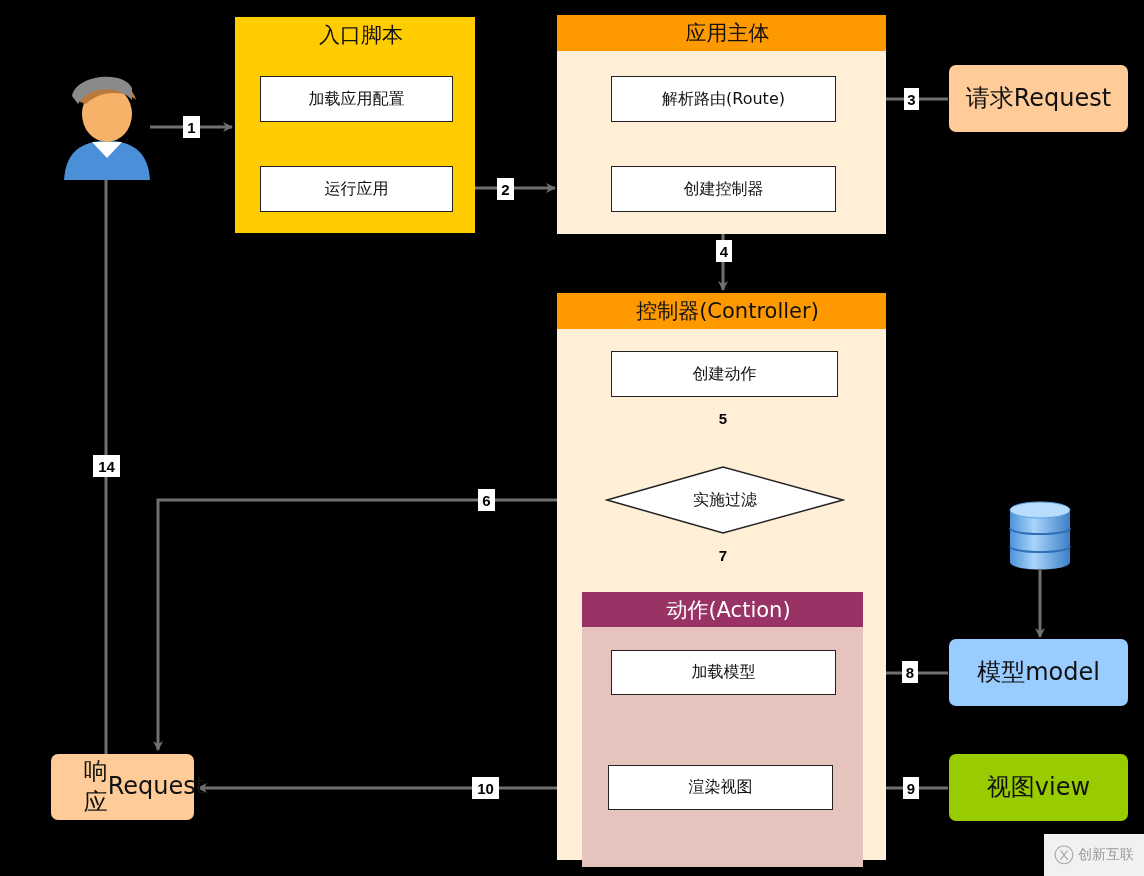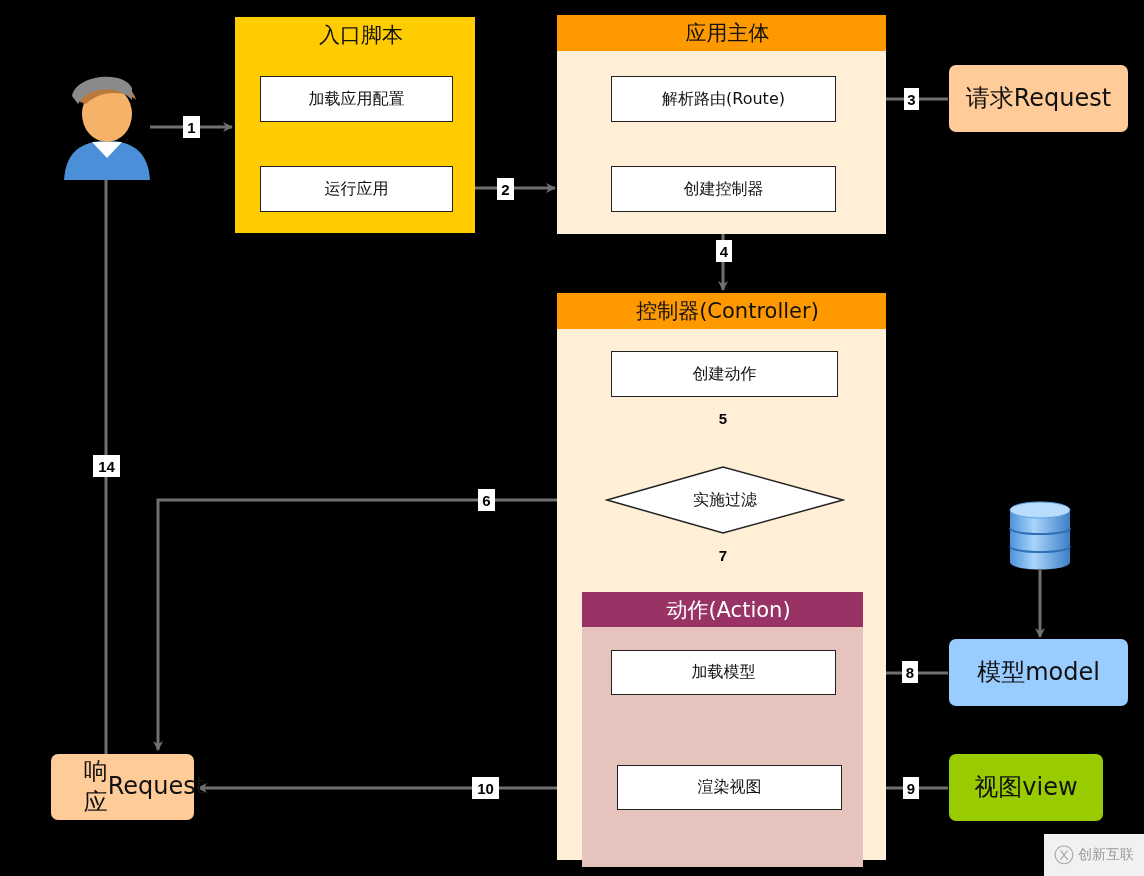--- a/index.html
+++ b/index.html
@@ -70,37 +70,37 @@
   <div class="hdr hdr-orange">控制器(Controller)</div>
   <div class="box" style="left:54px;top:58px;width:227px;height:46px;">创建动作</div>
   <svg class="abs" style="left:48px;top:172px;" width="240" height="70">
     <polygon points="2,35 118,2 238,35 118,68" fill="#fff" stroke="#222" stroke-width="1.5"></polygon>
   </svg>
   <div class="abs" style="left:48px;top:172px;width:240px;height:70px;display:flex;align-items:center;justify-content:center;font-size:16px;color:#111;">实施过滤</div>
 
   <div class="abs action-wrap" style="left:25px;top:299px;width:281px;height:275px;">
     <div class="hdr action-hdr" style="height:35px;">动作(Action)</div>
     <div class="box" style="left:29px;top:58px;width:225px;height:45px;">加载模型</div>
-    <div class="box" style="left:35px;top:173px;width:225px;height:45px;font-family:Liberation Serif, serif;">渲染视图</div>
+    <div class="box" style="left:26px;top:173px;width:225px;height:45px;font-family:Liberation Serif, serif;">渲染视图</div>
   </div>
 </div>
 
 <div class="ext" style="left:949px;top:65px;width:179px;height:67px;background:#FFCC99;">
   <span>请求</span>
   <span>Request</span>
 </div>
 <div class="ext" style="left:51px;top:754px;width:143px;height:66px;background:#FFCC99;padding-left:44px;">
   <span>响应</span>
   <span>Request</span>
 </div>
 <div class="ext" style="left:949px;top:639px;width:179px;height:67px;background:#99CCFF;">
   <span>模型</span>
   <span>model</span>
 </div>
-<div class="ext" style="left:949px;top:754px;width:154px;height:67px;background:#99CC00;">
+<div class="ext" style="left:949px;top:754px;width:179px;height:67px;background:#99CC00;">
   <span>视图</span>
   <span>view</span>
 </div>
 
 <svg class="abs" style="left:1008px;top:500px;" width="64" height="72" viewBox="0 0 64 72">
   <defs>
     <linearGradient id="dbg" x1="0" x2="1">
       <stop offset="0" stop-color="#4d93d9"></stop>
         <stop offset="0.4" stop-color="#a9d4fb"></stop>
         <stop offset="1" stop-color="#3c7fc6"></stop>

